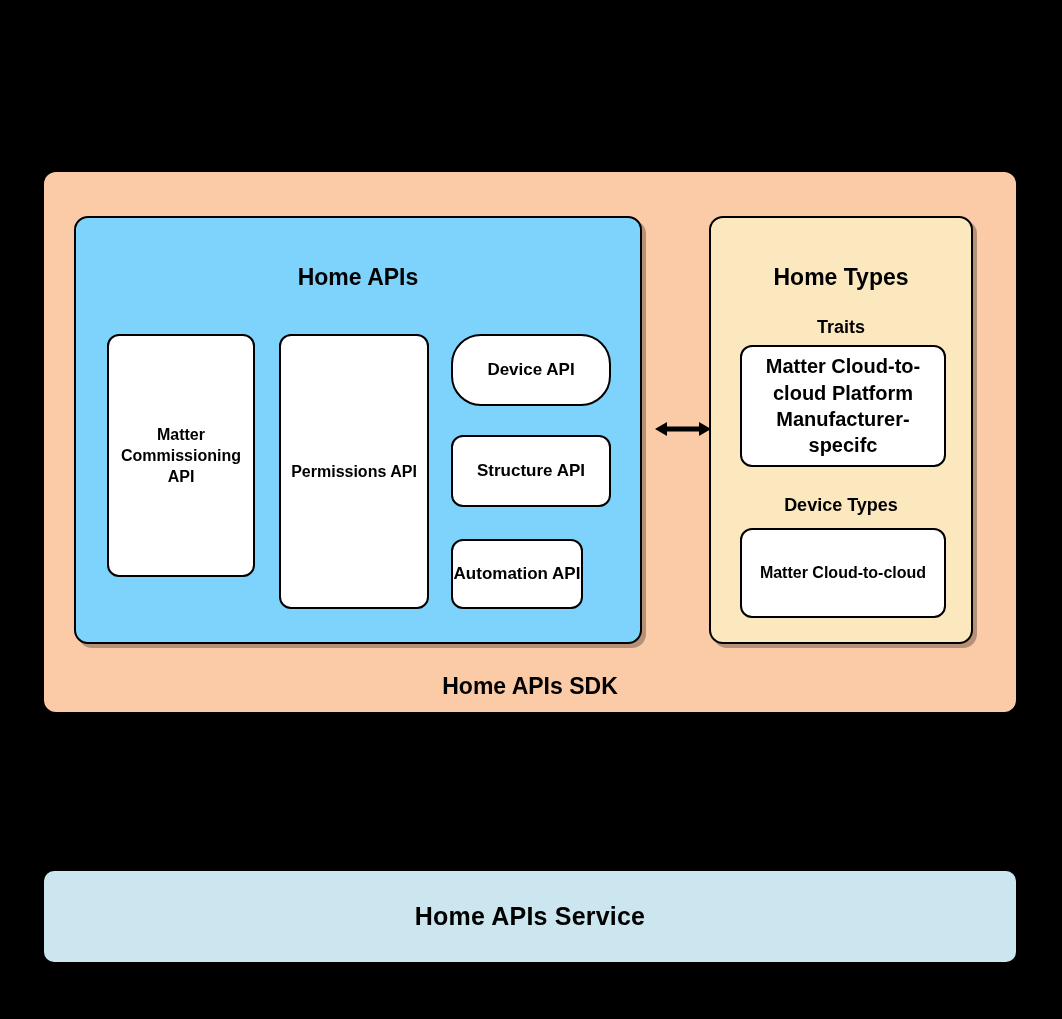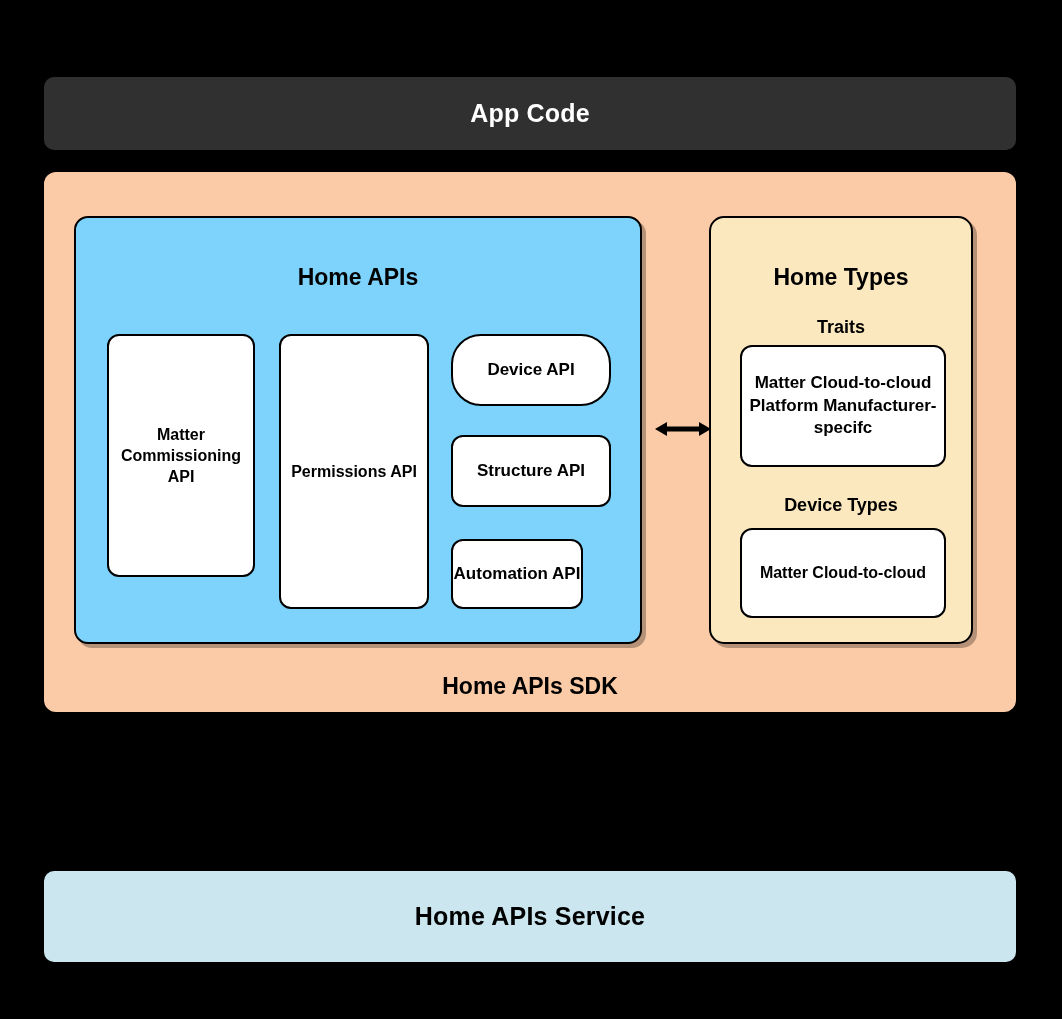--- a/index.html
+++ b/index.html
@@ -106,21 +106,20 @@
     margin-top: 46px;
   }
 
   
   #home-types-panel {
     left: 665px;  
     top: 44px;
     width: 264px;
     height: 428px;
     background: #fce8be;
-    border-radius: 15px;
   }
   #home-types-title {
     margin-top: 46px;
   }
 
   
   .card {
     position: absolute;
     box-sizing: border-box;
     background: #ffffff;
@@ -183,21 +182,21 @@
     color: #000000;
   }
   #traits-title {
     margin-top: 26px;
   }
   #traits-card {
     left: 29px;   
     top: 127px;   
     width: 206px;
     height: 122px;
-    font-size: 17px;
+    font-size: 20px;
   }
   #device-types-title {
     position: absolute;
     left: 0;
     right: 0;
     top: 277px;
   }
   #device-types-card {
     left: 29px;
     top: 310px;
@@ -213,23 +212,20 @@
     top: 243px;   
     width: 56px;
     height: 28px;
   }
 </style>
 </head>
 <body>
 
 <div id="diagram">
 
-  <div class="banner" id="app-code-banner">
-    <span>App Code</span>
-  </div>
 
   <div id="sdk-container">
 
     <div class="panel" id="home-apis-panel">
       <div class="panel-title" id="home-apis-title">Home APIs</div>
 
       <div class="card card-lines" id="matter-commissioning-api-card">
         <div>
           <span>Matter</span>
           <span>Commissioning</span>

